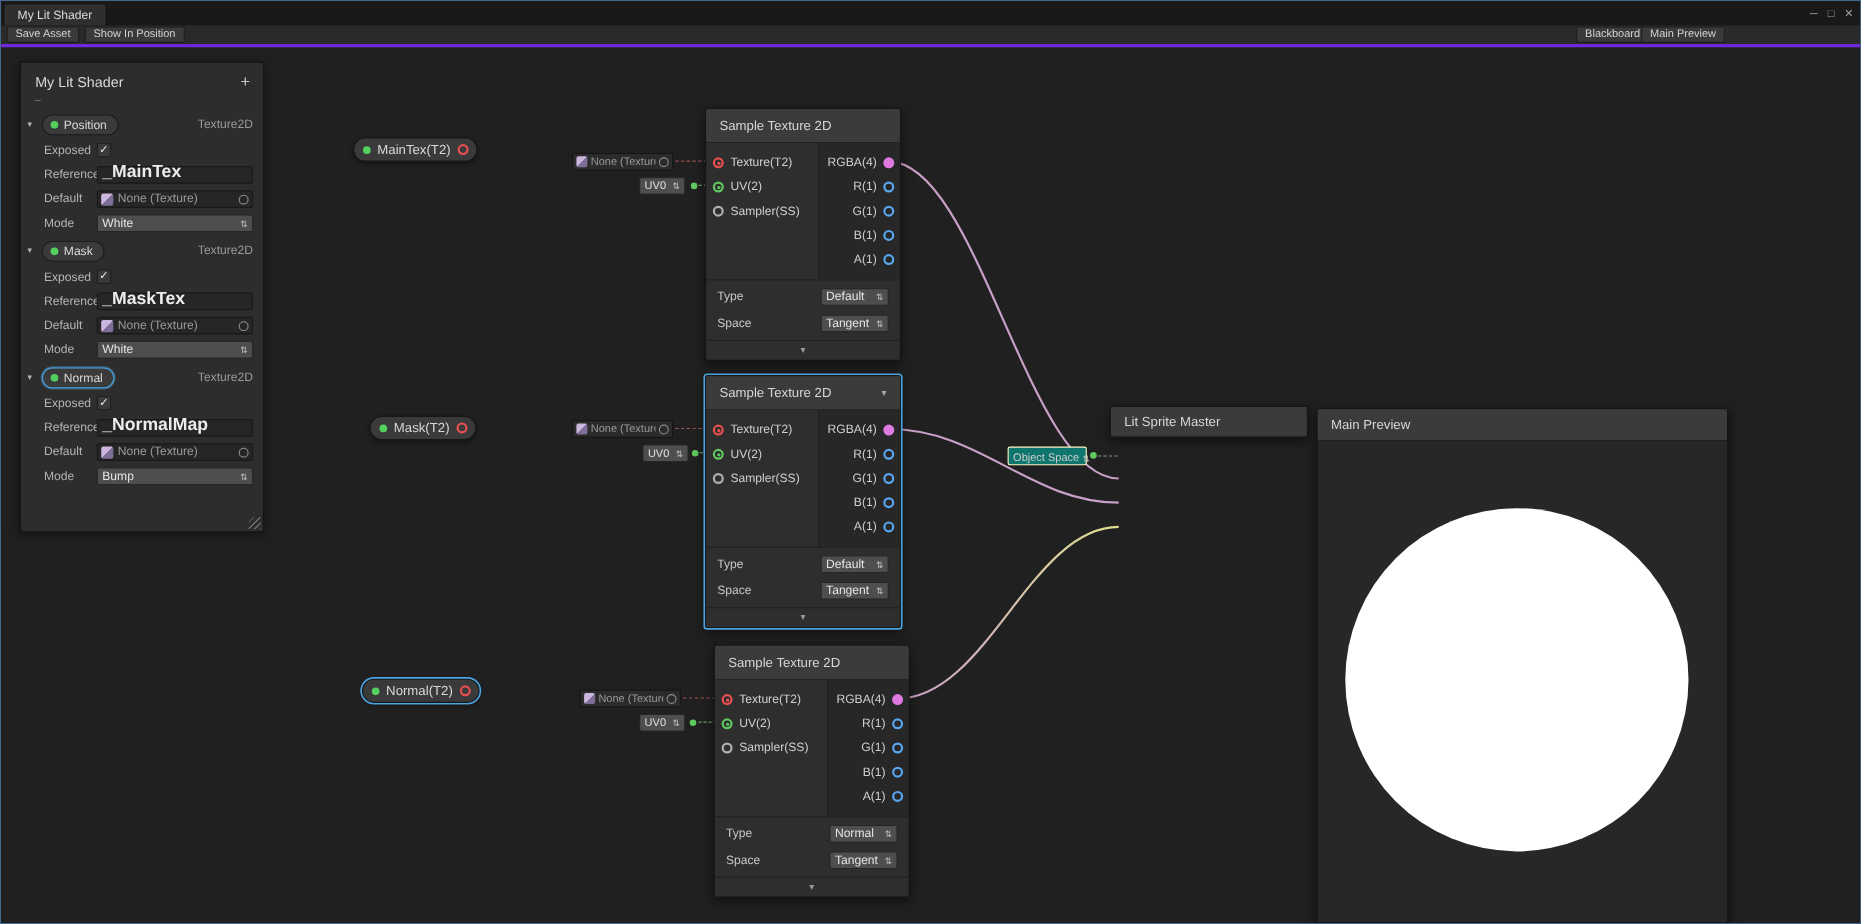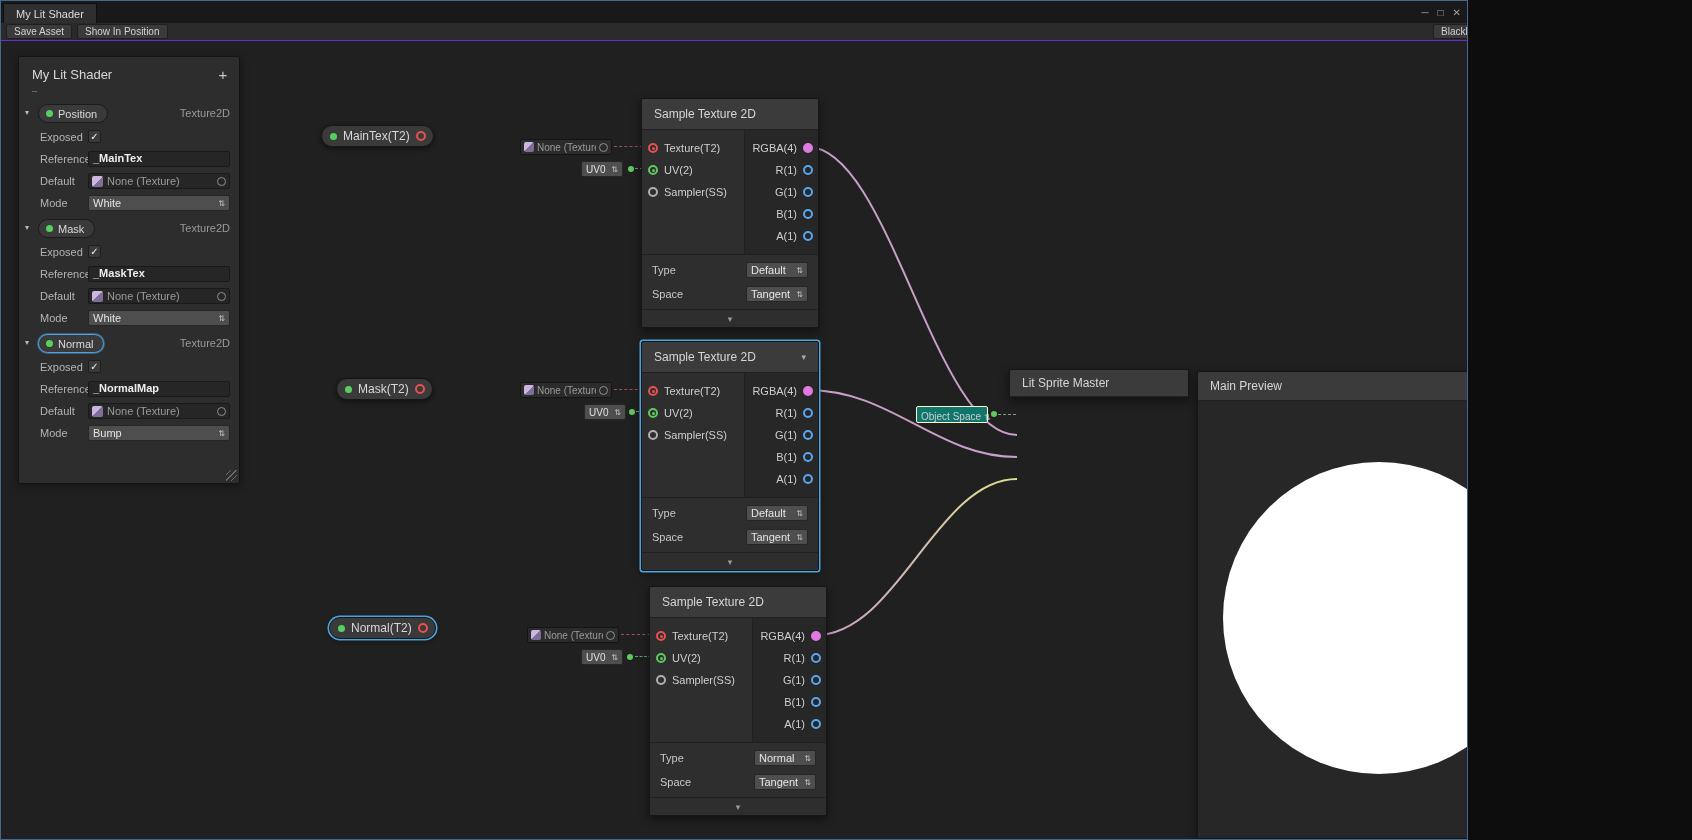--- a/index.html
+++ b/index.html
@@ -1,25 +1,25 @@
 <!DOCTYPE html>
 <html><head>
 <meta charset="utf-8">
 <style>
   html,body{margin:0;padding:0;background:#0d0d0d;}
-  #app{position:relative;width:1468px;height:840px;box-sizing:border-box;overflow:hidden;
+  #app{position:relative;width:1692px;height:840px;box-sizing:border-box;overflow:hidden;
        background:#202020;border:1px solid #44698c;
        font-family:"Liberation Sans","DejaVu Sans",sans-serif;color:#cccccc;}
   
   .titlebar{position:absolute;top:0;left:0;right:0;height:22px;background:#191919;border-bottom:1px solid #0f0f0f;z-index:6;}
   .tab{position:absolute;left:2px;top:2px;height:19px;background:#2f2f2f;border:1px solid #0f0f0f;border-bottom:none;
        display:flex;align-items:center;padding:0 12px;font-size:11px;color:#dcdcdc;}
   .win-controls{position:absolute;right:6px;top:0;height:22px;display:flex;align-items:center;gap:9px;font-size:10px;color:#a2a2a2;}
   .win-controls span{cursor:default;}
-  .toolbar{position:absolute;top:22px;left:0;right:0;height:17px;background:#2a2a2a;border-bottom:1px solid #6d28d9;z-index:6;}
+  .toolbar{position:absolute;top:22px;left:0;right:0;height:17px;background:#2a2a2a;border-bottom:3px solid #6d28d9;z-index:6;}
   .tbtn{position:absolute;top:1px;height:13px;display:flex;align-items:center;padding:0 7px;font-size:10px;color:#d2d2d2;
         background:#3a3a3a;border:1px solid #1f1f1f;border-radius:2px;white-space:nowrap;}
   
   .graphbg{position:absolute;top:39px;left:0;right:0;bottom:0;background:#202020;z-index:0;}
   #edges{position:absolute;top:0;left:0;z-index:1;pointer-events:none;}
   .stub{position:absolute;z-index:1;height:0;border-top:1px dashed #a05050;}
   .stub.green{border-top-color:#5f9f5f;}
   .stub.graygreen{border-top-color:#7f9f7f;}
   .conn-dot{position:absolute;z-index:2;width:6px;height:6px;border-radius:50%;background:#5fc95f;}
   
@@ -35,22 +35,22 @@
   .bb-pill{position:absolute;left:19px;top:0;height:17px;display:inline-flex;align-items:center;gap:5px;background:#3a3a3a;
            border:1px solid #1b1b1b;border-radius:10px;padding:0 10px 0 7px;font-size:11px;color:#dadada;}
   .bb-pill.selected{border-color:#4ba3e0;box-shadow:0 0 0 1px rgba(75,163,224,.45);}
   .dot{width:7px;height:7px;min-width:7px;border-radius:50%;background:#54d05f;}
   .bb-type{position:absolute;right:9px;top:3px;font-size:11px;color:#999999;}
   .bb-label{position:absolute;left:21px;top:3px;font-size:11px;color:#b4b4b4;}
   .bb-control{position:absolute;left:69px;right:9px;top:1px;height:16px;}
   .checkbox{position:absolute;left:69px;top:2px;width:13px;height:13px;box-sizing:border-box;background:#3a3a3a;
             border:1px solid #1e1e1e;border-radius:2px;display:flex;align-items:center;justify-content:center;
             font-size:10px;line-height:10px;color:#f0f0f0;}
-  .textfield{display:flex;align-items:flex-start;height:16px;box-sizing:border-box;background:#262626;border:1px solid #191919;
-             border-radius:2px;padding:0 4px;font-size:11px;color:#ededed;font-weight:bold;}
+  .textfield{display:flex;align-items:flex-end;height:16px;box-sizing:border-box;background:#262626;border:1px solid #191919;
+             border-radius:2px;padding:0 4px;font-size:16px;color:#ededed;font-weight:bold;}
   .objfield{display:flex;align-items:center;gap:4px;height:16px;box-sizing:border-box;background:#262626;border:1px solid #191919;
             border-radius:2px;padding:0 3px;font-size:11px;color:#9a9a9a;}
   .texicon{width:11px;height:11px;min-width:11px;border-radius:2px;background:linear-gradient(135deg,#cdb6de 0 50%,#7e6e9a 50% 100%);}
   .picker{margin-left:auto;width:9px;height:9px;min-width:9px;border-radius:50%;border:1px solid #8e8e8e;box-sizing:border-box;}
   .dropdown{display:flex;align-items:center;height:16px;box-sizing:border-box;background:#4e4e4e;border:1px solid #262626;
             border-radius:2px;padding:0 4px;font-size:11px;color:#e4e4e4;white-space:nowrap;}
   .dd-caret{margin-left:auto;font-size:8px;color:#c2c2c2;padding-left:3px;}
   .bb-grip{position:absolute;right:2px;bottom:2px;width:11px;height:11px;
            background:repeating-linear-gradient(135deg,transparent 0 3px,#6a6a6a 3px 4px);}
   

